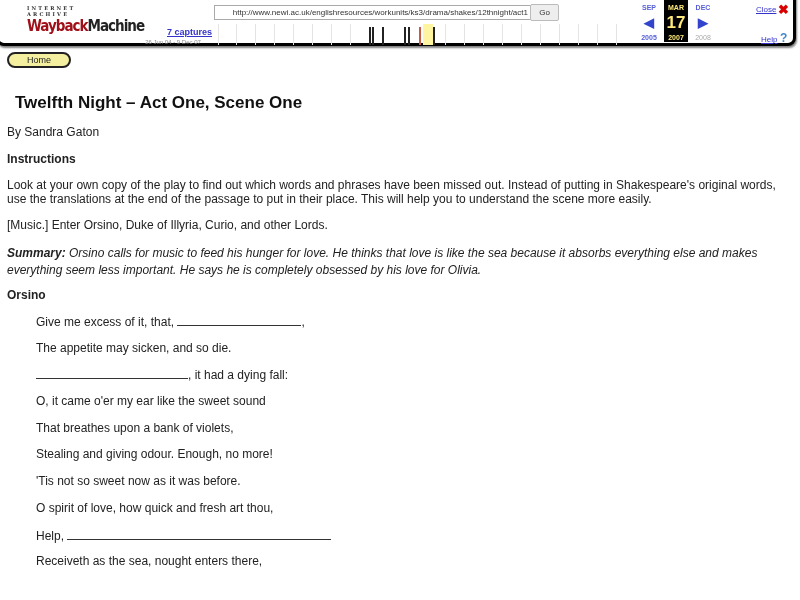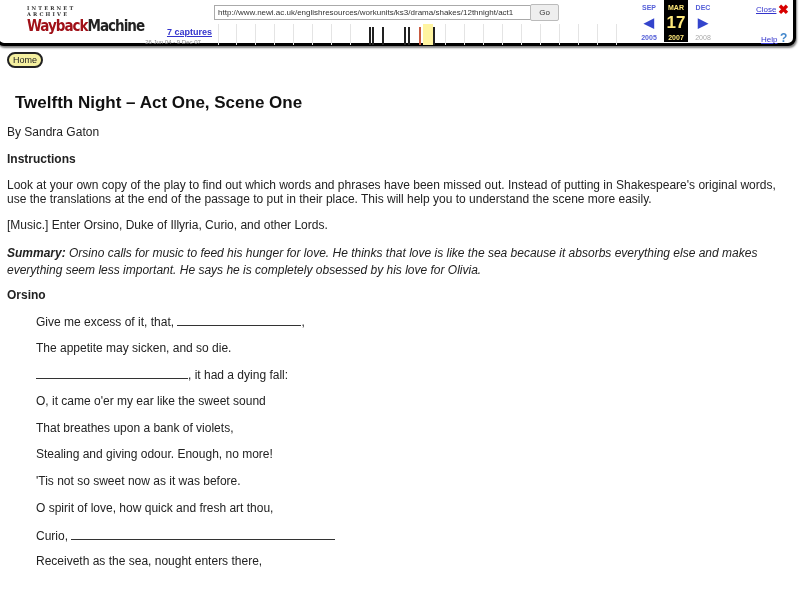--- a/index.html
+++ b/index.html
@@ -10,21 +10,21 @@
   #wm .logo { position:absolute; left:20px; top:8px; width:90px;margin-left:8px; }
   #wm .logo .ia { font-size:5px; letter-spacing:2.2px; font-weight:bold; color:#333; font-family:"DejaVu Serif", serif; }
   #wm .logo .wb { margin-top:1px; font-family:"DejaVu Sans Condensed","DejaVu Sans", sans-serif; font-weight:bold; font-size:15px; letter-spacing:-1px; line-height:16px; }
   #wm .logo .wb .w1 { color:#a01018; }
   #wm .logo .wb .w2 { color:#222; }
 
   #wm .caps { position:absolute; left:135px; top:30px; width:78px; text-align:center; }
   #wm .caps a { display:block; color:#3333cc; text-decoration:underline; font-size:9px; font-weight:bold;text-align:right; }
   #wm .caps .range { font-size:6px; color:#888; margin-top:2px; }
 
-  #wm .url { position:absolute; left:215px; top:8px; width:310px; height:13px; border:1px solid #aaa; font-size:8px; color:#333; padding:0 3px; line-height:13px; white-space:nowrap; overflow:hidden; box-sizing:content-box; background:#fff; }
+  #wm .url { position:absolute; left:215px; top:8px; width:310px; height:13px; border:1px solid #aaa; font-size:8px; color:#333; padding:0 3px; line-height:13px; white-space:nowrap; overflow:hidden; box-sizing:content-box; background:#fff;text-align:right; }
   #wm .go { position:absolute; left:531px; top:7px; width:27px; height:15px; border:1px solid #bbb; background:#eee; border-radius:2px; font-size:8px; text-align:center; line-height:15px; color:#333; }
 
   #wm .spark { position:absolute; left:206px; top:27px; width:425px; height:21px; }
   #wm .spark .tick { position:absolute; top:0; width:1px; height:21px; background:#e4e4e4; }
   #wm .spark .bar { position:absolute; top:3px; width:2px; height:18px; background:#222; }
   #wm .spark .hl { position:absolute; top:0; height:21px; background:#fff4a0; }
   #wm .spark .red { background:#c85a40; }
 
   #wm .nav { position:absolute; left:637px; top:6px; height:42px; width:85px; }
   #wm .nav .col { position:absolute; top:0; width:26px; text-align:center; font-weight:bold; font-size:7px; }
@@ -36,21 +36,21 @@
   #wm .nav .arrow { font-size:13px; height:20px; line-height:20px; color:#3344cc; }
   #wm .nav .yr { height:10px; line-height:10px; font-size:7px; }
   #wm .nav .next .yr { color:#aaa; font-weight:normal; }
 
   #wm .close { position:absolute; left:757px; top:8px; font-size:8px; color:#3333cc; text-decoration:underline; }
   #wm .close-x { position:absolute; left:779px; top:5px; font-size:13px; color:#d80000; font-weight:bold; }
   #wm .help { position:absolute; left:762px; top:38px; font-size:8px; color:#3333cc; text-decoration:underline; }
   #wm .help-q { position:absolute; left:781px; top:34px; font-size:12px; color:#4488cc; font-weight:bold; }
 
   
-  #home { position:absolute; left:7px; top:52px; height:12px; padding:0 4px; border:2px solid #222; border-radius:9px; background:#f5f0a0; font-size:9px; line-height:12px; color:#222; }
+  #home { position:absolute; left:7px; top:52px; height:12px; padding:0 18px; border:2px solid #222; border-radius:9px; background:#f5f0a0; font-size:9px; line-height:12px; color:#222; }
 
   
   #content { position:absolute; left:7px; top:84px; width:785px; font-size:12px; }
   h1 { margin:8px; font-size:17px; font-weight:bold; color:#111; height:22px; line-height:22px; }
   .by { position:absolute; top:41px; }
   .instr-h { position:absolute; top:68px; font-weight:bold; }
   .instr { position:absolute; top:94px; line-height:14px; width:790px; }
   .music { position:absolute; top:134px; }
   .summary { position:absolute; top:161px; font-style:italic; line-height:17px; width:790px; }
   .summary b { font-style:italic; }
@@ -142,16 +142,16 @@
 
   <div class="verse">
     <div class="line"><span>Give me excess of it, that, </span><span class="blank" style="width:124px"></span><span>,</span></div>
     <div class="line"><span>The appetite may sicken, and so die.</span></div>
     <div class="line"><span class="blank" style="width:152px"></span><span>, it had a dying fall:</span></div>
     <div class="line"><span>O, it came o'er my ear like the sweet sound</span></div>
     <div class="line"><span>That breathes upon a bank of violets,</span></div>
     <div class="line"><span>Stealing and giving odour. Enough, no more!</span></div>
     <div class="line"><span>'Tis not so sweet now as it was before.</span></div>
     <div class="line"><span>O spirit of love, how quick and fresh art thou,</span></div>
-    <div class="line"><span>Curio, </span><span class="blank" style="width:264px"></span></div>
+    <div class="line"><span>Help, </span><span class="blank" style="width:264px"></span></div>
     <div class="line"><span>Receiveth as the sea, nought enters there,</span></div>
   </div>
 </div>
 
 </body></html>

